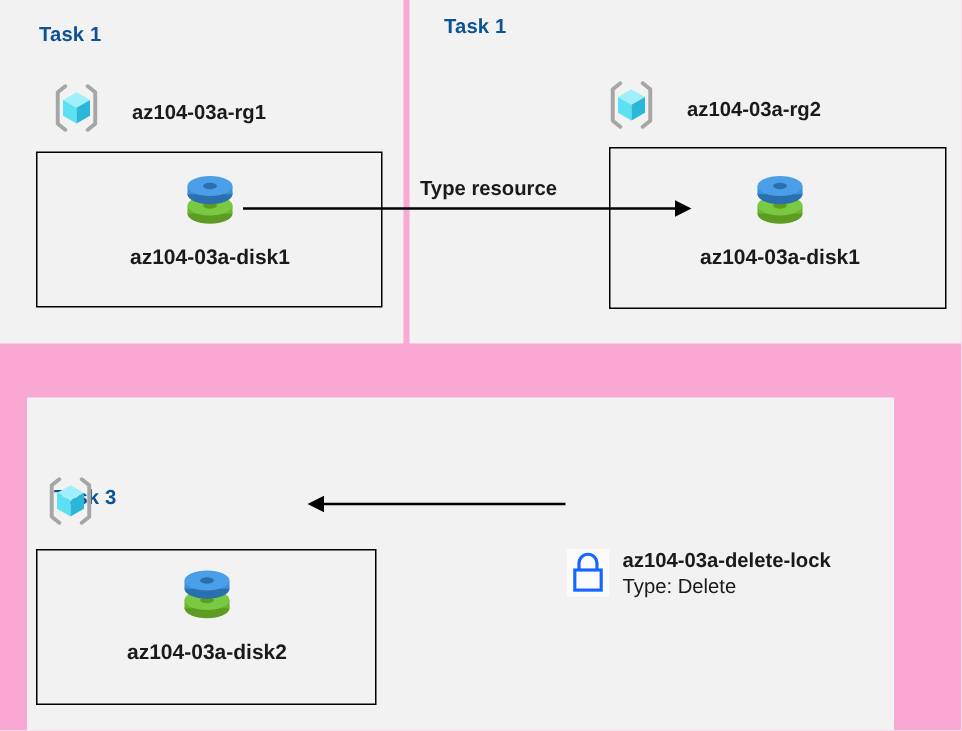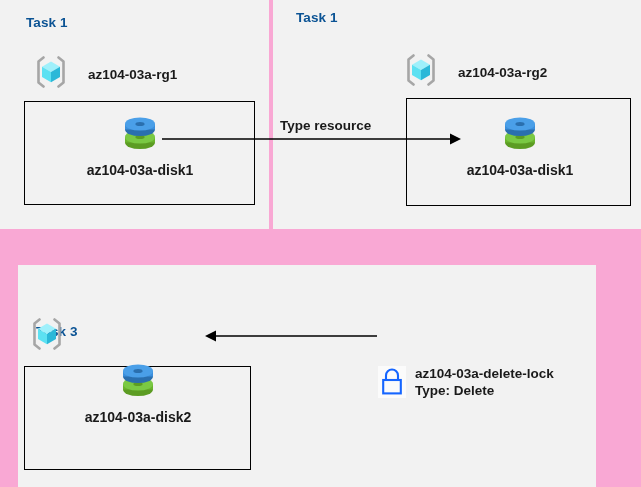--- a/index.html
+++ b/index.html
@@ -73,21 +73,21 @@
   }
 
   
   .disk-node {
     position: absolute;
     text-align: center;
     width: 160px;
   }
   #disk-node-1 { left: 60px;  top: 112px; }
   #disk-node-2 { left: 440px; top: 112px; }
-  #disk-node-3 { left: 58px;  top: 359px; }
+  #disk-node-3 { left: 58px;  top: 375px; }
 
   .disk-label {
     font-weight: bold;
     font-size: 14px;
     color: #1a1a1a;
     margin-top: 4px;
     white-space: nowrap;
   }
 
   
@@ -124,22 +124,22 @@
     white-space: nowrap;
     line-height: 16px;
   }
   .lock-type-line {
     font-size: 13.5px;
     color: #1a1a1a;
     white-space: nowrap;
     line-height: 16px;
     margin-top: 1px;
   }
-  .lock-type-key { font-weight: bold; }
-  .lock-type-val { font-weight: bold; }
+  .lock-type-key { font-weight: normal; }
+  .lock-type-val { font-weight: normal; }
 </style>
 </head>
 <body>
 
 <div class="canvas">
 
   <div class="panel" id="panel-task1"></div>
   <div class="panel-title" id="title-task1">Task 1</div>
 
   <div class="rg-row" id="rg-row-1">

